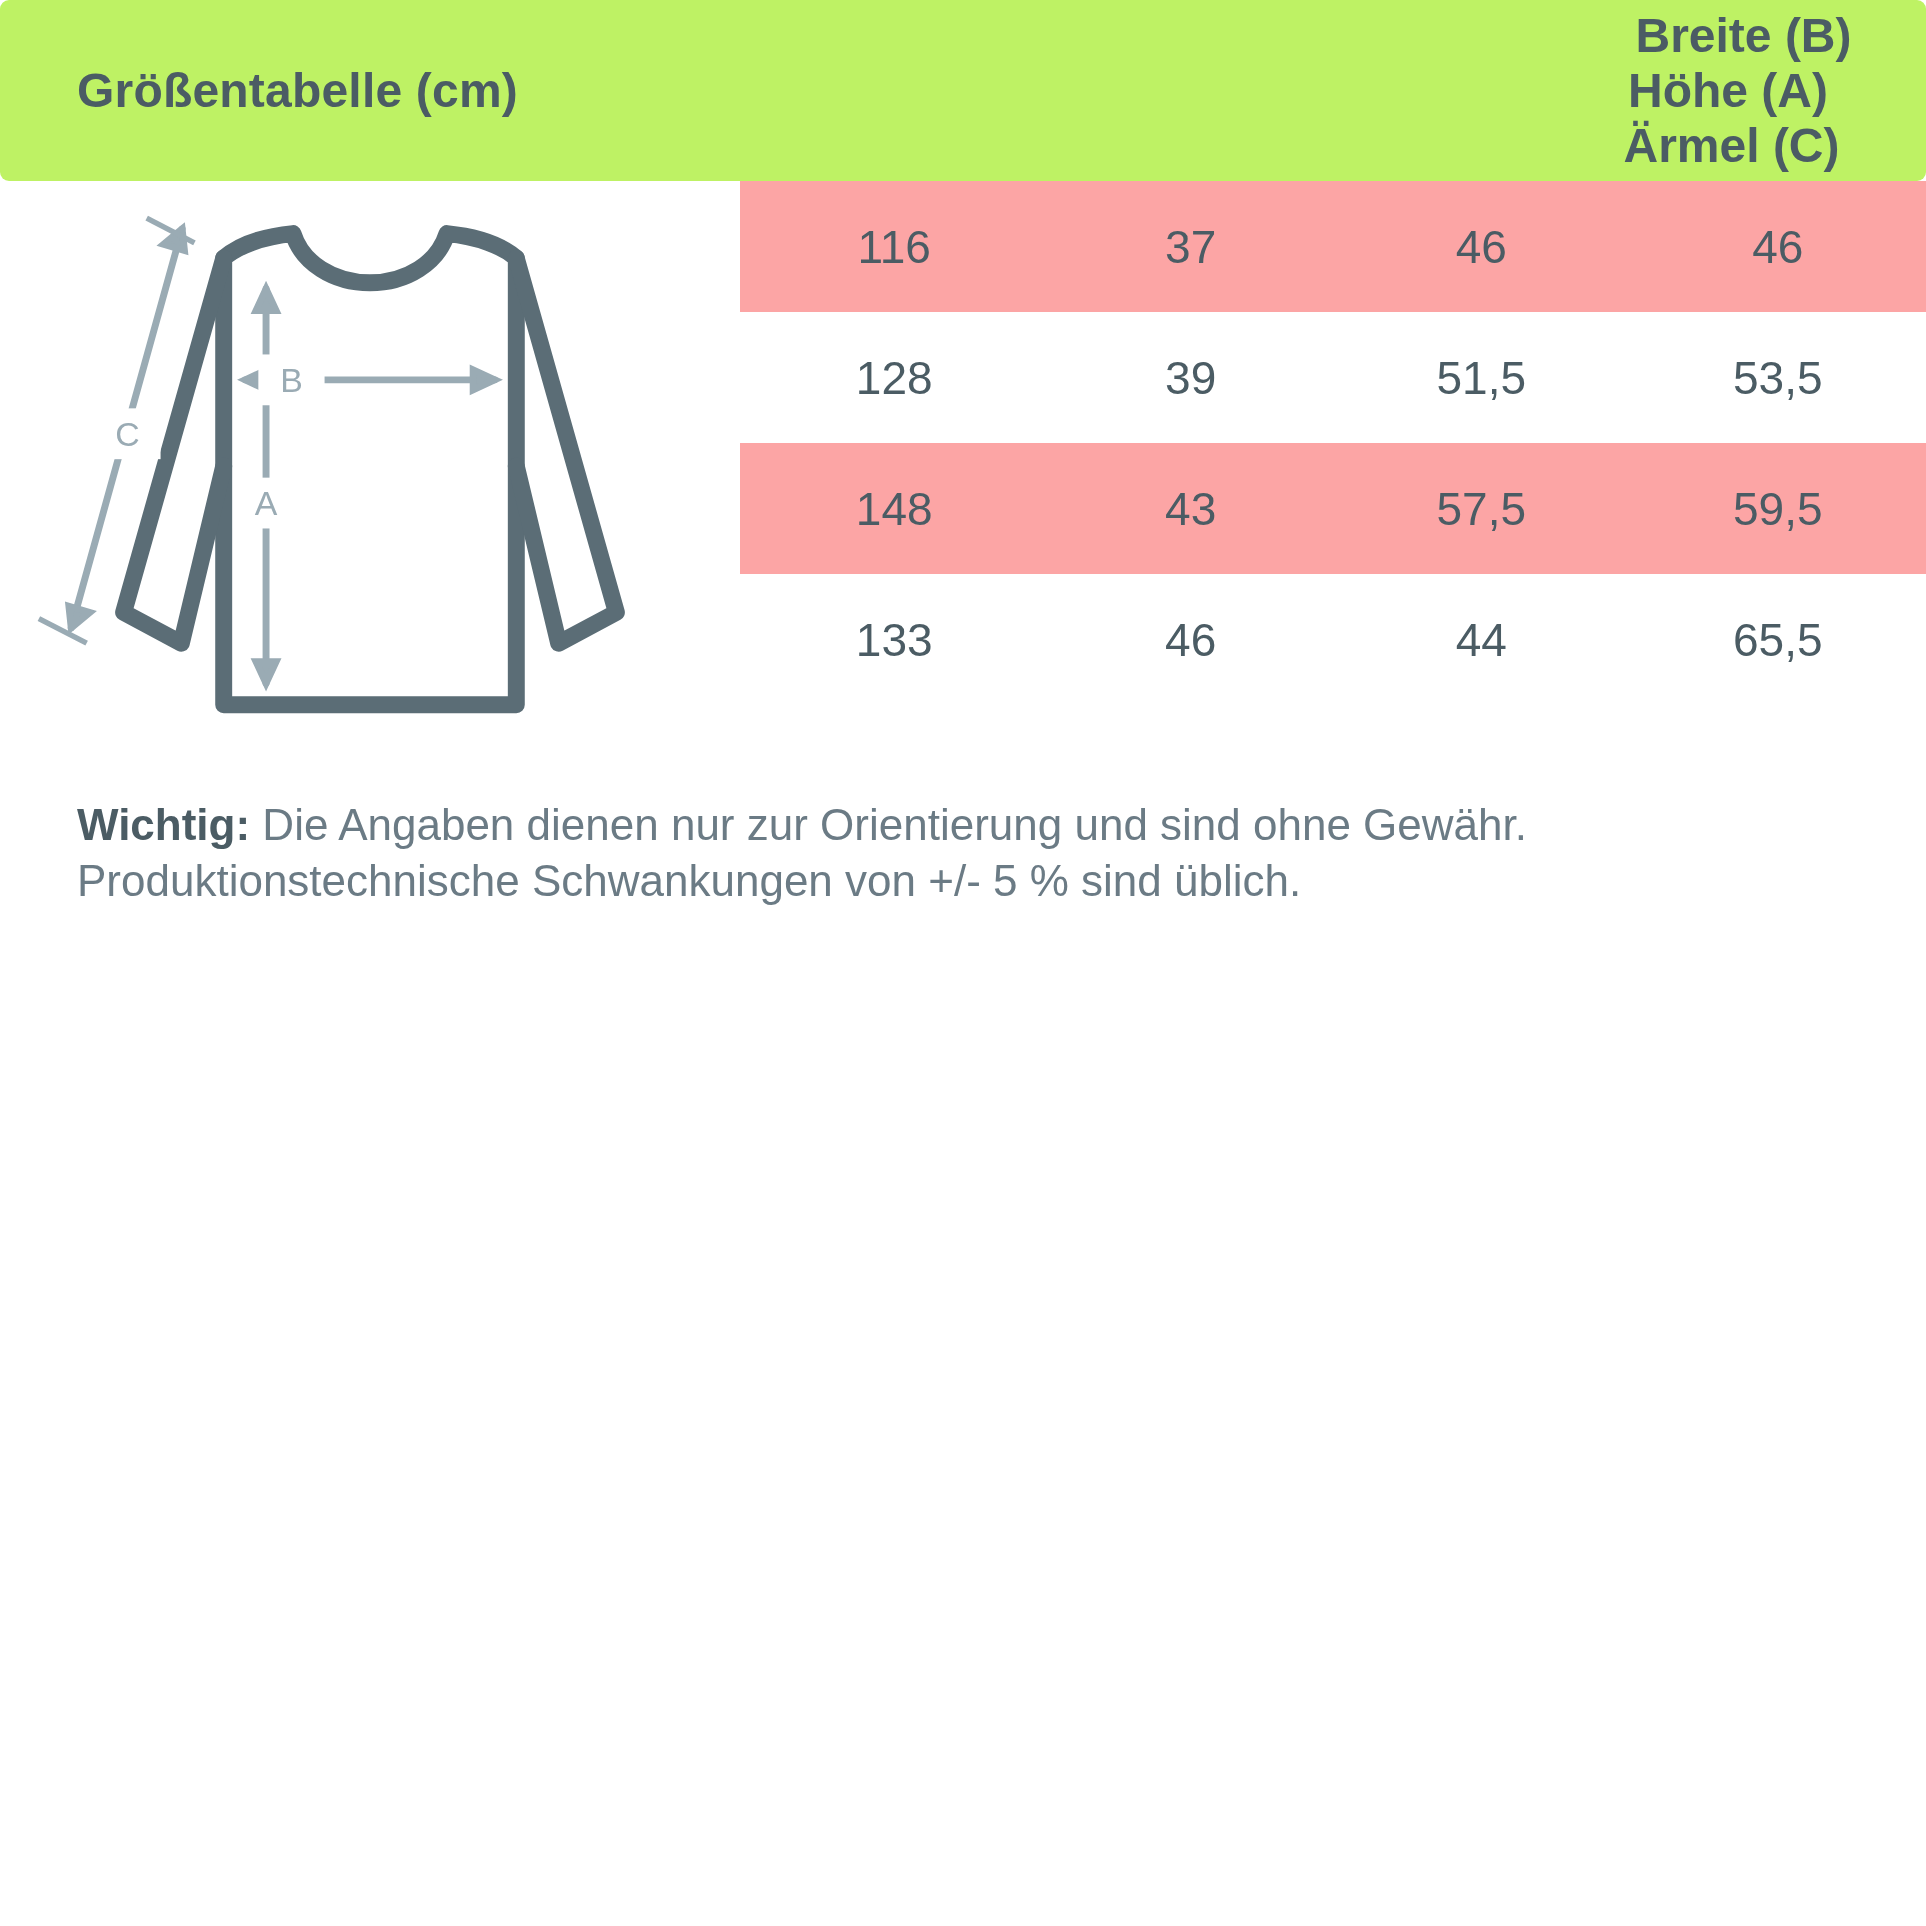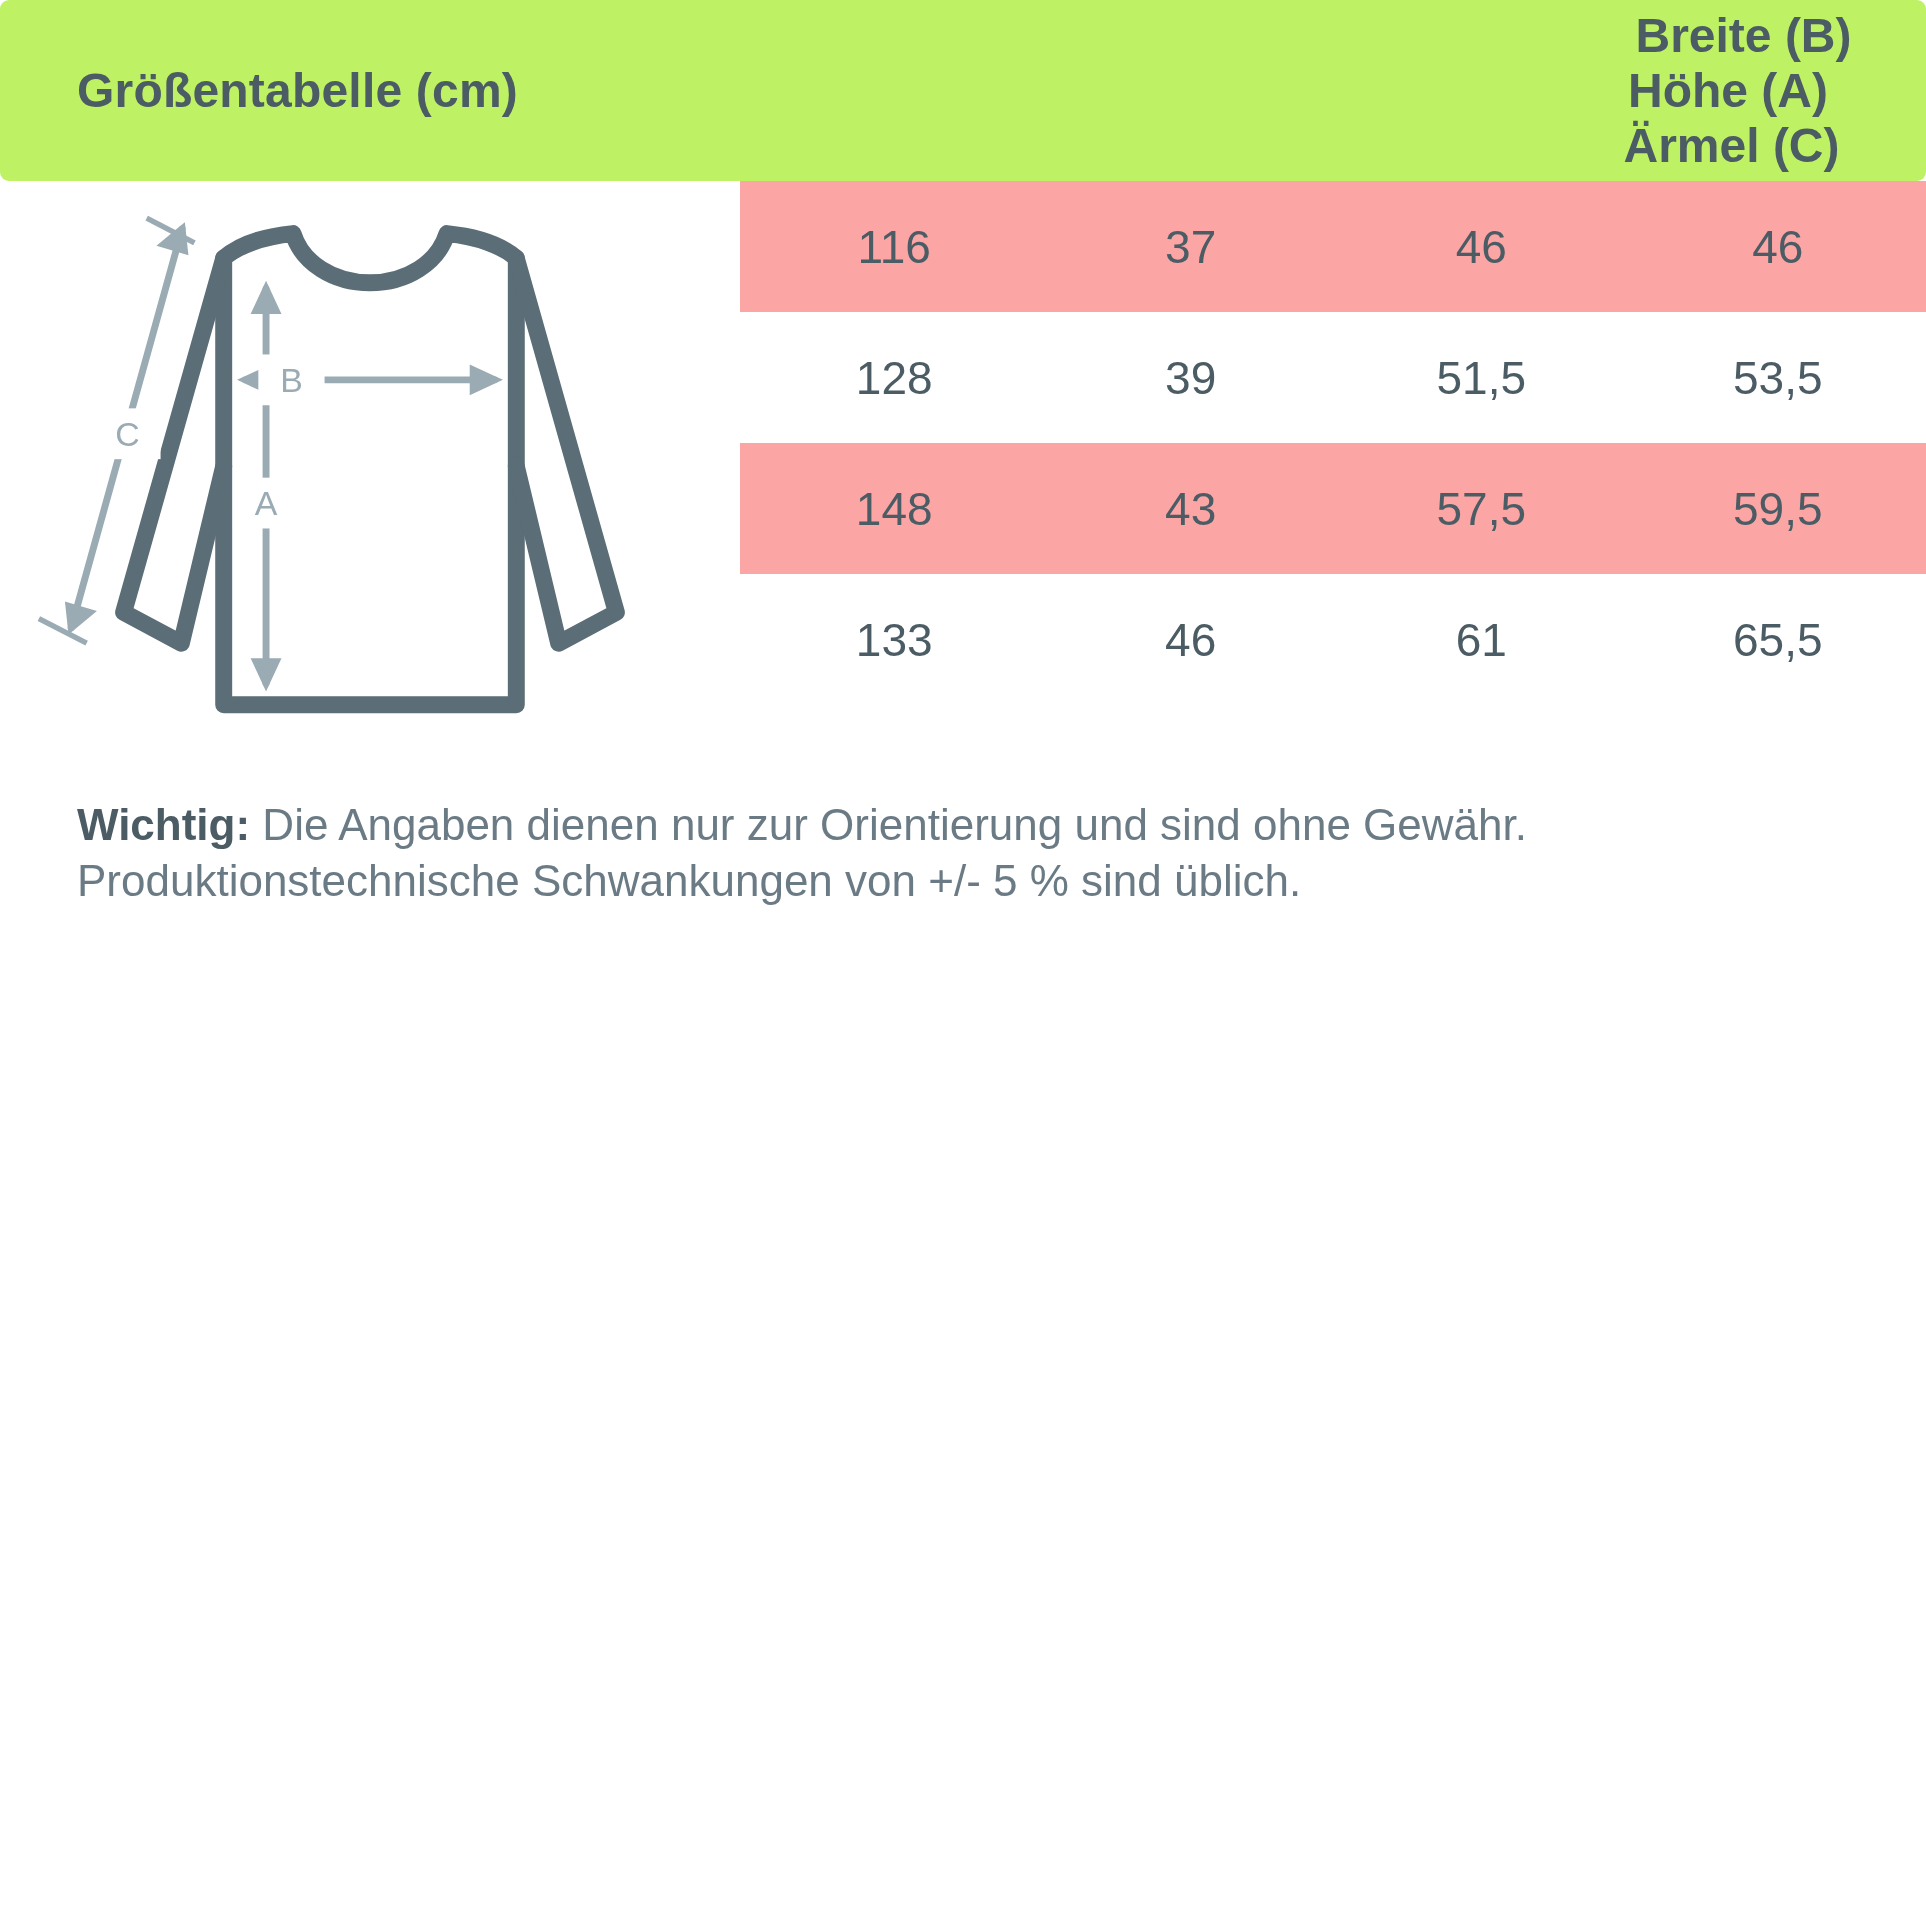--- a/index.html
+++ b/index.html
@@ -205,21 +205,21 @@
           </tr>
           <tr class="alt">
             <td>148</td>
             <td>43</td>
             <td>57,5</td>
             <td>59,5</td>
           </tr>
           <tr>
             <td>133</td>
             <td>46</td>
-            <td>61</td>
+            <td>44</td>
             <td>65,5</td>
           </tr>
         </tbody>
       </table>
     </div>
   </div>
 
   <div class="note">
     <span class="line">
       <b>Wichtig:</b><span> Die Angaben dienen nur zur Orientierung und sind ohne Gewähr.</span>

